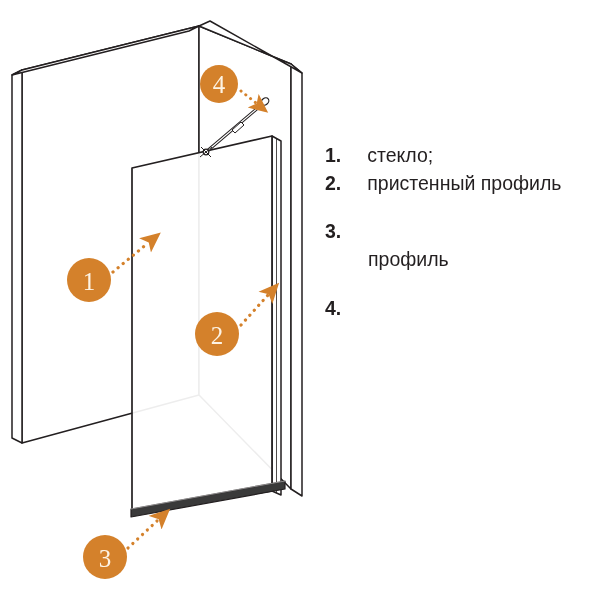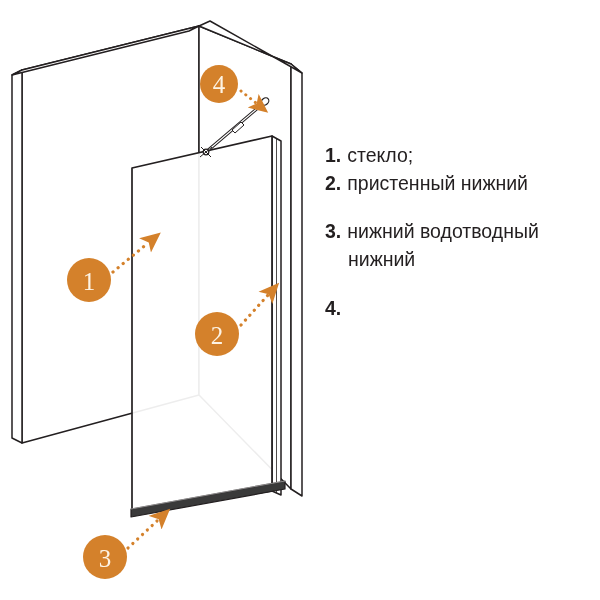--- a/index.html
+++ b/index.html
@@ -37,20 +37,21 @@
     line-height: 1.0;
   }
   .legend-row .num {
     font-weight: bold;
     margin-right: 6px;
     flex: 0 0 auto;
   }
   .legend-row .txt {
     font-weight: normal;
     flex: 0 0 auto;
+    margin-left: 20px;
   }
   .legend-row.r1 { margin-top: 0px; }
   .legend-row.r2 { margin-top: 8px; }
   .legend-row.r3 { margin-top: 29px; }
   .legend-row.r3b { margin-top: 8px; padding-left: 23px; }
   .legend-row.r4 { margin-top: 30px; }
 
   .model-title {
     position: absolute;
     left: 236px;
@@ -158,28 +159,27 @@
     </g>
   </svg>
 
   <div class="legend">
     <div class="legend-row r1">
       <span class="num">1.</span>
       <span class="txt">стекло;</span>
     </div>
     <div class="legend-row r2">
       <span class="num">2.</span>
-      <span class="txt">пристенный нижний</span>
+      <span class="txt">пристенный профиль</span>
     </div>
     <div class="legend-row r3">
       <span class="num">3.</span>
-      <span class="txt">нижний водотводный</span>
     </div>
     <div class="legend-row r3b">
-      <span class="txt">нижний</span>
+      <span class="txt">профиль</span>
     </div>
     <div class="legend-row r4">
       <span class="num">4.</span>
     </div>
   </div>
 
 
 </div>
 
 </body></html>

